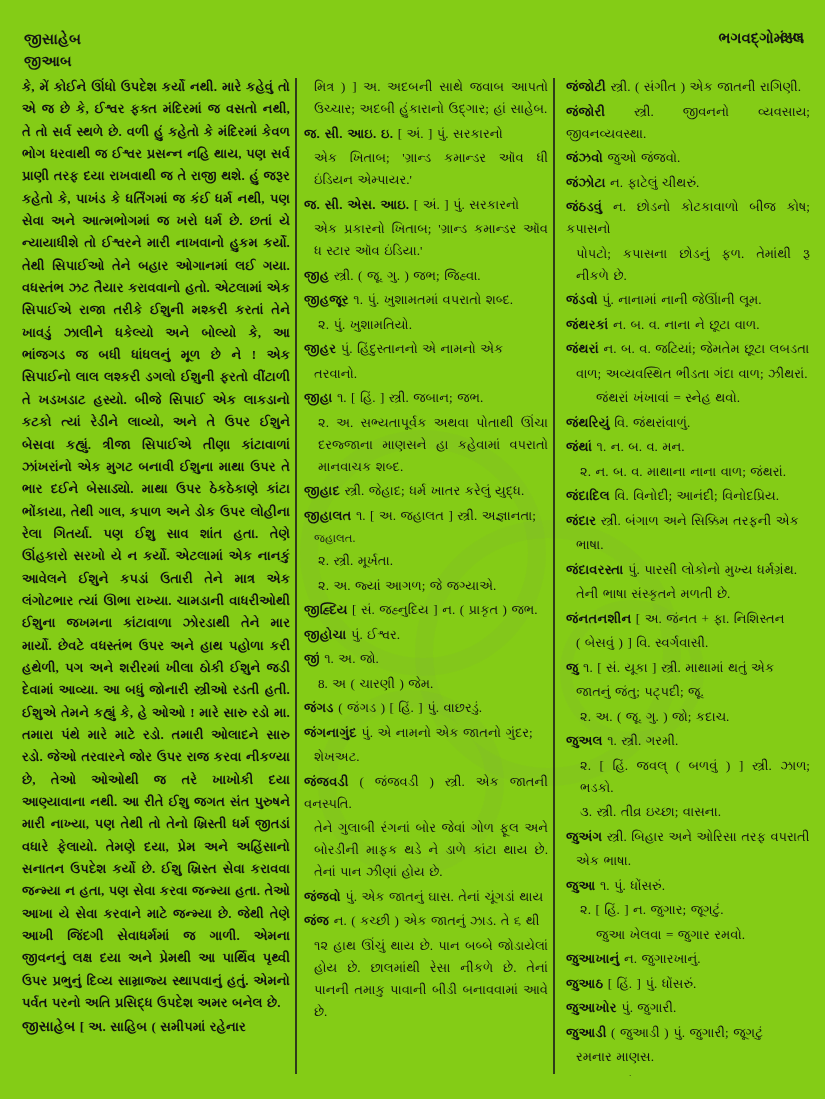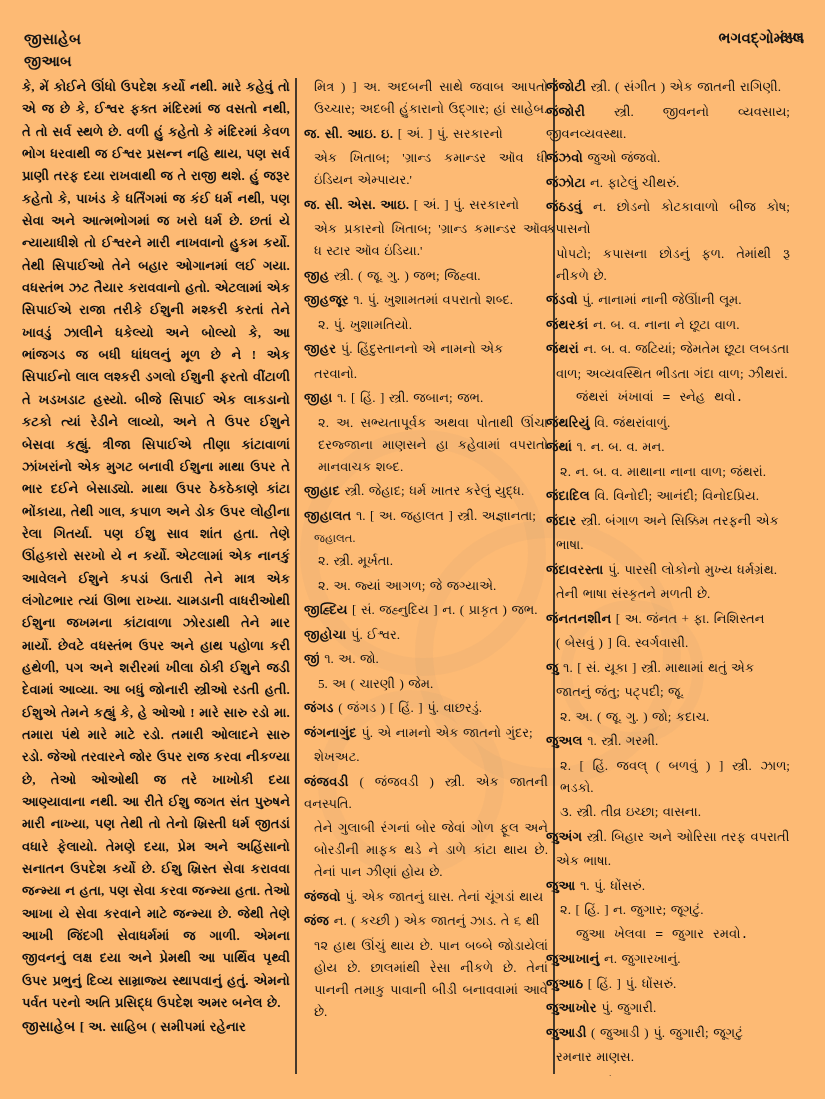--- a/index.html
+++ b/index.html
@@ -8,21 +8,21 @@
     padding: 0;
     background: #ffffff;
   }
   body {
     font-family: "Liberation Serif", "DejaVu Serif", serif;
   }
   .page {
     position: relative;
     width: 825px;
     height: 1099px;
-    background: #fdba74;
+    background: #84cc16;
     overflow: hidden;
     box-sizing: border-box;
   }
   
   .watermark {
     position: absolute;
     border-radius: 50%;
     border: 18px solid rgba(120,120,120,0.055);
     pointer-events: none;
   }
@@ -77,21 +77,21 @@
   }
   .col {
     position: absolute;
     top: 0;
     height: 1000px;
     box-sizing: border-box;
     overflow: hidden;
   }
   .col1 { left: 0px;   width: 268px; }
   .col2 { left: 282px; width: 244px; }
-  .col3 { left: 524px; width: 244px; }
+  .col3 { left: 544px; width: 244px; }
 
   .vrule {
     position: absolute;
     top: 2px;
     width: 1.6px;
     height: 996px;
     background: #1c1c1c;
     opacity: .82;
   }
   .vrule-a { left: 273px; }
@@ -135,21 +135,20 @@
     line-height: 22.0px;
     color: #101010;
     margin: 0 0 2.5px 0;
     padding-left: 14px;
     text-align: justify;
     font-weight: 500;
     word-spacing: 1.2px;
   }
   .sense.deep {
     padding-left: 30px;
-    font-family: Liberation Mono, monospace;
   }
   .cont {
     font-size: 13.1px;
     line-height: 22.0px;
     color: #101010;
     margin: 0 0 2.5px 0;
     padding-left: 10px;
     text-align: justify;
     font-weight: 500;
     word-spacing: 1.2px;
@@ -208,21 +207,21 @@
         <p class="entry"><span class="hw">જીહા</span><span> ૧. [ હિં. ] સ્ત્રી. જબાન; જભ.</span></p>
         <p class="sense">૨. અ. સભ્યતાપૂર્વક અથવા પોતાથી ઊંચા દરજ્જાના માણસને હા કહેવામાં વપરાતો માનવાચક શબ્દ.</p>
         <p class="entry"><span class="hw">જીહાદ</span><span> સ્ત્રી. જેહાદ; ધર્મ ખાતર કરેલું યુદ્ધ.</span></p>
         <p class="entry"><span class="hw">જીહાલત</span><span> ૧. [ અ. જહાલત ] સ્ત્રી. અજ્ઞાનતા;</span></p>
         <p class="cont small-cont">જહાલત.</p>
         <p class="sense">૨. સ્ત્રી. મૂર્ખતા.</p>
         <p class="sense">૨. અ. જ્યાં આગળ; જે જગ્યાએ.</p>
         <p class="entry"><span class="hw">જીહ્દિય</span><span> [ સં. જહ્નુદિય ] ન. ( પ્રાકૃત ) જભ.</span></p>
         <p class="entry"><span class="hw">જીહોચા</span><span> પું. ઈશ્વર.</span></p>
         <p class="entry"><span class="hw">જીં</span><span> ૧. અ. જો.</span></p>
-        <p class="sense">5. અ ( ચારણી ) જેમ.</p>
+        <p class="sense">8. અ ( ચારણી ) જેમ.</p>
         <p class="entry"><span class="hw">જંગડ</span><span> ( જંગડ ) [ હિં. ] પું. વાછરડું.</span></p>
         <p class="entry"><span class="hw">જંગનાગુંદ</span><span> પું. એ નામનો એક જાતનો ગુંદર;</span></p>
         <p class="cont">શેખઅટ.</p>
         <p class="entry"><span class="hw">જંજવડી</span><span> ( જંજવડી ) સ્ત્રી. એક જાતની વનસ્પતિ.</span></p>
         <p class="cont">તેને ગુલાબી રંગનાં બોર જેવાં ગોળ ફૂલ અને બોરડીની માફક થડે ને ડાળે કાંટા થાય છે. તેનાં પાન ઝીણાં હોય છે.</p>
         <p class="entry"><span class="hw">જંજવો</span><span> પું. એક જાતનું ઘાસ. તેનાં ચૂંગડાં થાય</span></p>
         <p class="entry"><span class="hw">જંજ</span><span> ન. ( કચ્છી ) એક જાતનું ઝાડ. તે ૬ થી</span></p>
         <p class="cont">૧૨ હાથ ઊંચું થાય છે. પાન બબ્બે જોડાયેલાં હોય છે. છાલમાંથી રેસા નીકળે છે. તેનાં પાનની તમાકુ પાવાની બીડી બનાવવામાં આવે છે.</p>
       </div>
     <div class="col col3" id="col3">

